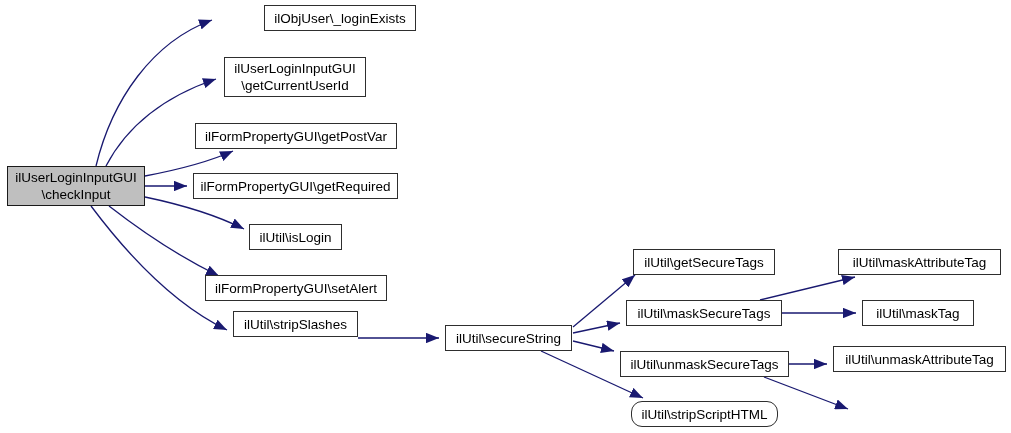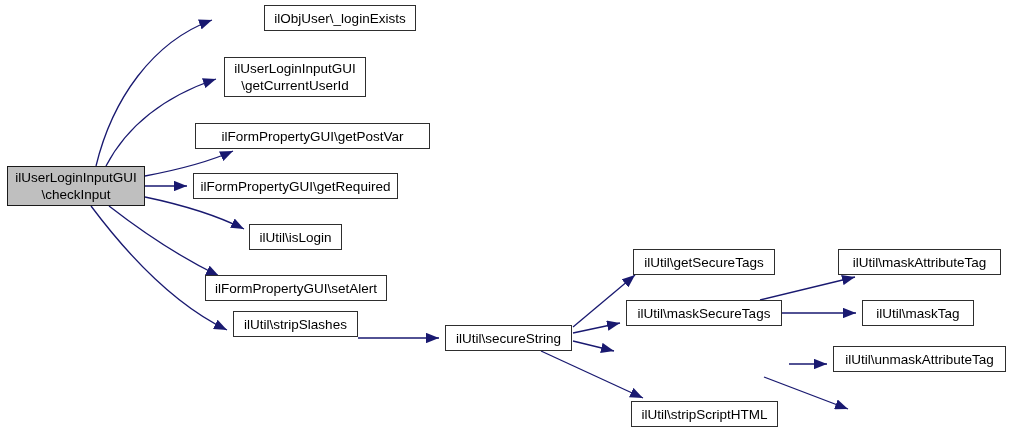--- a/index.html
+++ b/index.html
@@ -39,30 +39,30 @@
   }
   .node.root {
     background: #bfbfbf;
     border-color: #1a1a1a;
     cursor: default;
   }
   
   #n-checkInput          { left:   7px; top: 166px; width: 138px; height: 40px; }
   #n-loginExists         { left: 220px; top:   5px; width: 152px; height: 26px; margin-left: 44px; }
   #n-getCurrentUserId    { left: 224px; top:  57px; width: 142px; height: 40px; }
-  #n-getPostVar          { left: 195px; top: 123px; width: 235px; height: 26px; }
+  #n-getPostVar          { left: 195px; top: 123px; width: 202px; height: 26px; }
   #n-getRequired         { left: 193px; top: 173px; width: 205px; height: 26px; }
   #n-isLogin             { left: 249px; top: 224px; width:  93px; height: 26px; text-align: center; }
   #n-setAlert            { left: 205px; top: 275px; width: 182px; height: 26px; }
   #n-stripSlashes        { left: 233px; top: 311px; width: 125px; height: 26px; }
   #n-secureString        { left: 445px; top: 325px; width: 127px; height: 26px; }
   #n-getSecureTags       { left: 633px; top: 249px; width: 142px; height: 26px; }
   #n-maskSecureTags      { left: 626px; top: 300px; width: 156px; height: 26px; }
   #n-unmaskSecureTags    { left: 620px; top: 351px; width: 169px; height: 26px; }
-  #n-stripScriptHTML     { left: 631px; top: 401px; width: 147px; height: 26px; }
+  #n-stripScriptHTML     { left: 631px; top: 401px; width: 147px; height: 26px; border-radius: 11px; }
   #n-maskAttributeTag    { left: 838px; top: 249px; width: 163px; height: 26px; }
   #n-maskTag             { left: 862px; top: 300px; width: 112px; height: 26px; }
   #n-unmaskAttributeTag  { left: 833px; top: 346px; width: 173px; height: 26px; }
   #n-unmaskTag           { left: 853px; top: 401px; width: 128px; height: 26px; }
   .edge {
     fill: none;
     stroke: #191970;
     stroke-width: 1.3;
   }
 </style>
@@ -112,20 +112,21 @@
   <div class="node" id="n-setAlert">ilFormPropertyGUI\setAlert</div>
 
   <div class="node" id="n-stripSlashes">ilUtil\stripSlashes</div>
 
   <div class="node" id="n-secureString">ilUtil\secureString</div>
 
   <div class="node" id="n-getSecureTags">ilUtil\getSecureTags</div>
 
   <div class="node" id="n-maskSecureTags">ilUtil\maskSecureTags</div>
 
+  <div class="node" id="n-unmaskSecureTags">ilUtil\unmaskSecureTags</div>
 
   <div class="node" id="n-stripScriptHTML">ilUtil\stripScriptHTML</div>
 
   <div class="node" id="n-maskAttributeTag">ilUtil\maskAttributeTag</div>
 
   <div class="node" id="n-maskTag">ilUtil\maskTag</div>
 
   <div class="node" id="n-unmaskAttributeTag">ilUtil\unmaskAttributeTag</div>
 
 

